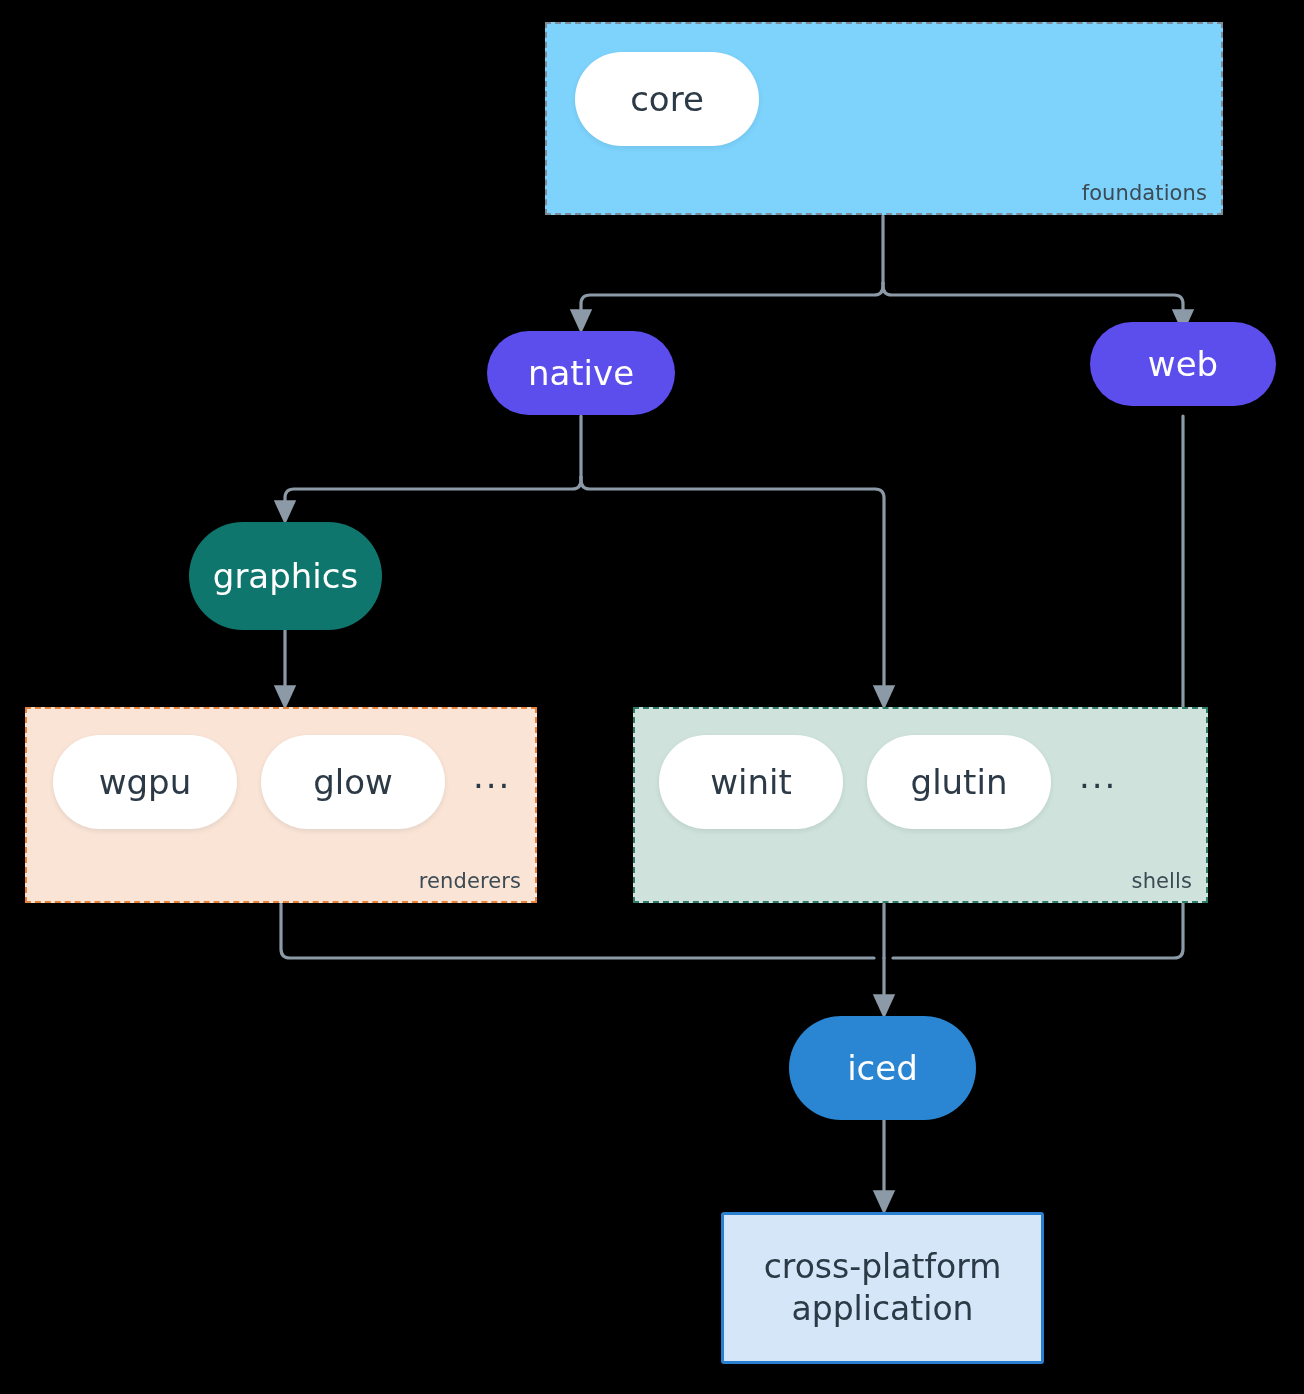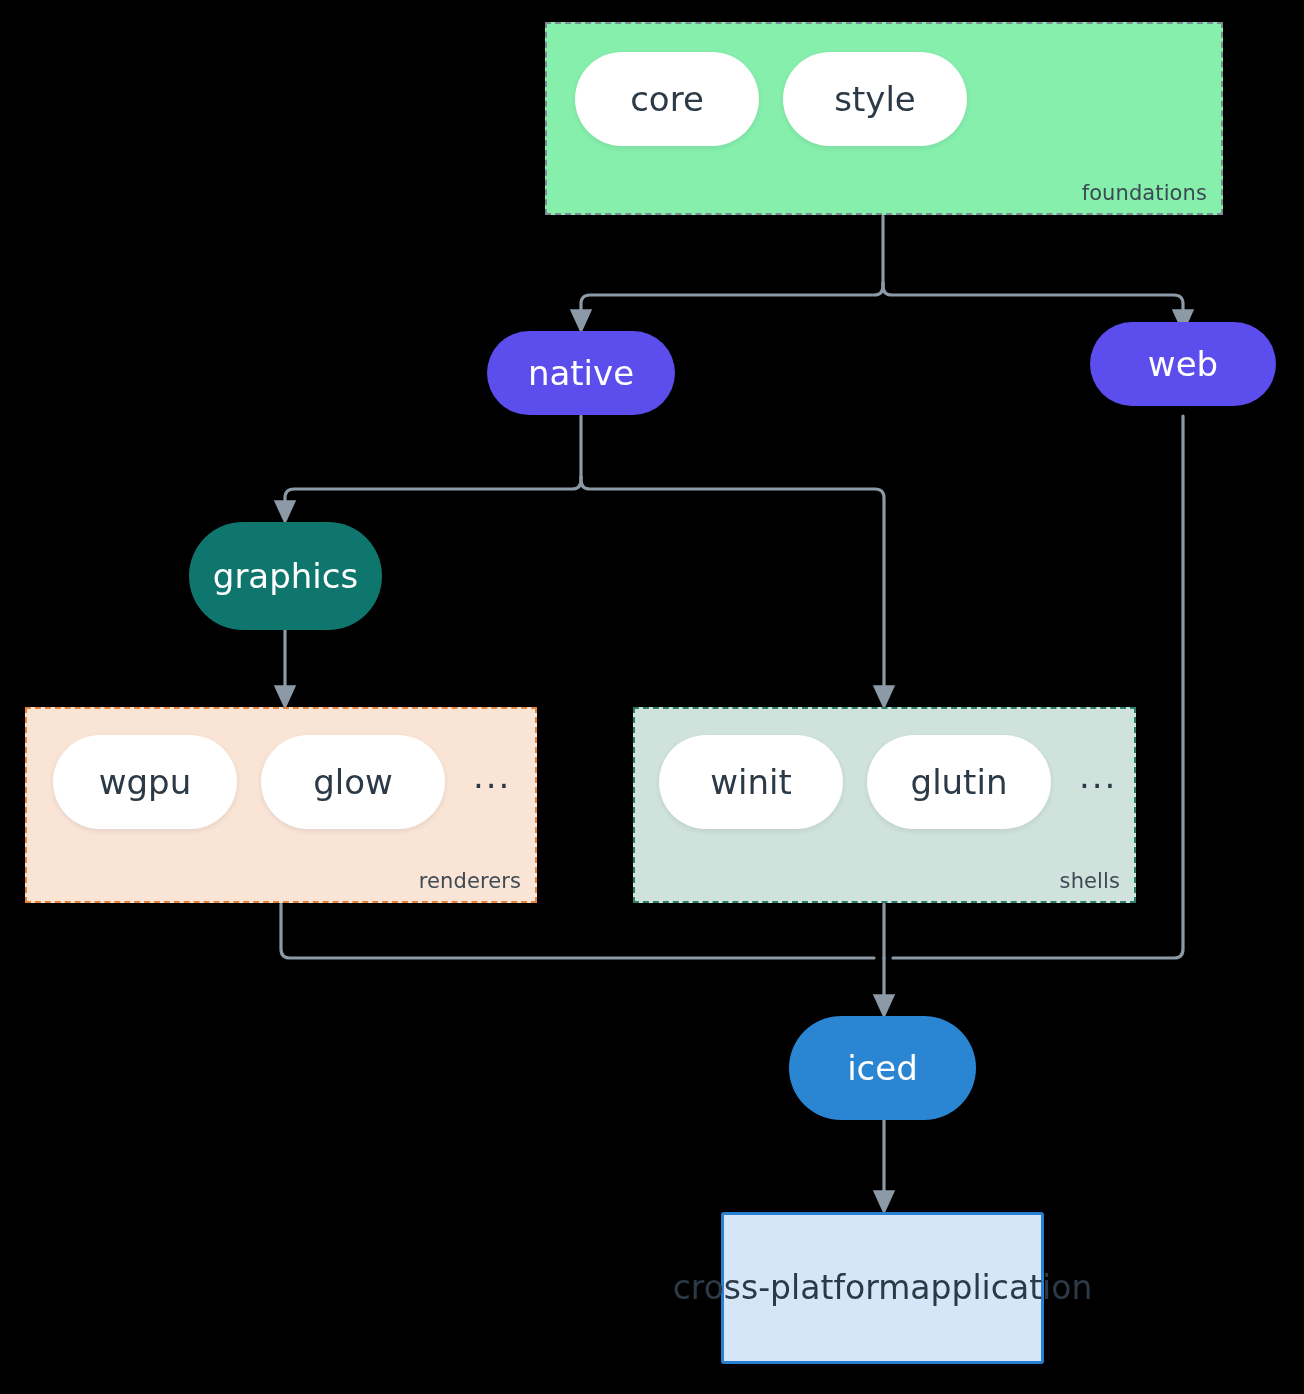--- a/index.html
+++ b/index.html
@@ -53,21 +53,21 @@
     align-items: center;
     gap: 24px;
   }
 
   
   #group-foundations {
     left: 545px;
     top: 22px;
     width: 678px;
     height: 193px;
-    background: #86efac;
+    background: #7dd3fc;
     border-color: #7d8b97;
   }
   #group-foundations .group-items {
     left: 28px;
     top: 28px;
     gap: 24px;
   }
 
   
   #group-renderers {
@@ -82,21 +82,21 @@
   #group-renderers .group-items {
     left: 26px;
     top: 26px;
     gap: 24px;
   }
 
   
   #group-shells {
     left: 633px;
     top: 707px;
-    width: 503px;
+    width: 575px;
     height: 196px;
     background: #cfe2dc;
     border-color: #2d7d6a;
   }
   #group-shells .group-items {
     left: 24px;
     top: 26px;
     gap: 24px;
   }
 
@@ -173,21 +173,21 @@
 
   #node-app {
     left: 721px;
     top: 1212px;
     width: 323px;
     height: 152px;
     background: #d4e6f8;
     border: 3px solid #2b7fd1;
     border-radius: 3px;
     color: #2b3a46;
-    flex-direction: row;
+    flex-direction: column;
     line-height: 1.28;
     font-size: 33px;
     text-align: center;
   }
 </style>
 </head>
 <body>
 
 <div id="stage">
 
@@ -221,21 +221,20 @@
 
       <path d="M884,958 L884,1007" marker-end="url(#arrowhead)"></path>
 
       <path d="M884,1101 L884,1203" marker-end="url(#arrowhead)"></path>
     </g>
   </svg>
 
   <div class="group" id="group-foundations">
     <div class="group-items">
       <div class="pill chip">core</div>
-      <div class="pill chip">style</div>
     </div>
     <div class="group-label">foundations</div>
   </div>
 
   <div class="node node-pill" id="node-native">native</div>
 
   <div class="node node-pill" id="node-web">web</div>
 
   <div class="node node-pill" id="node-graphics">graphics</div>
 

